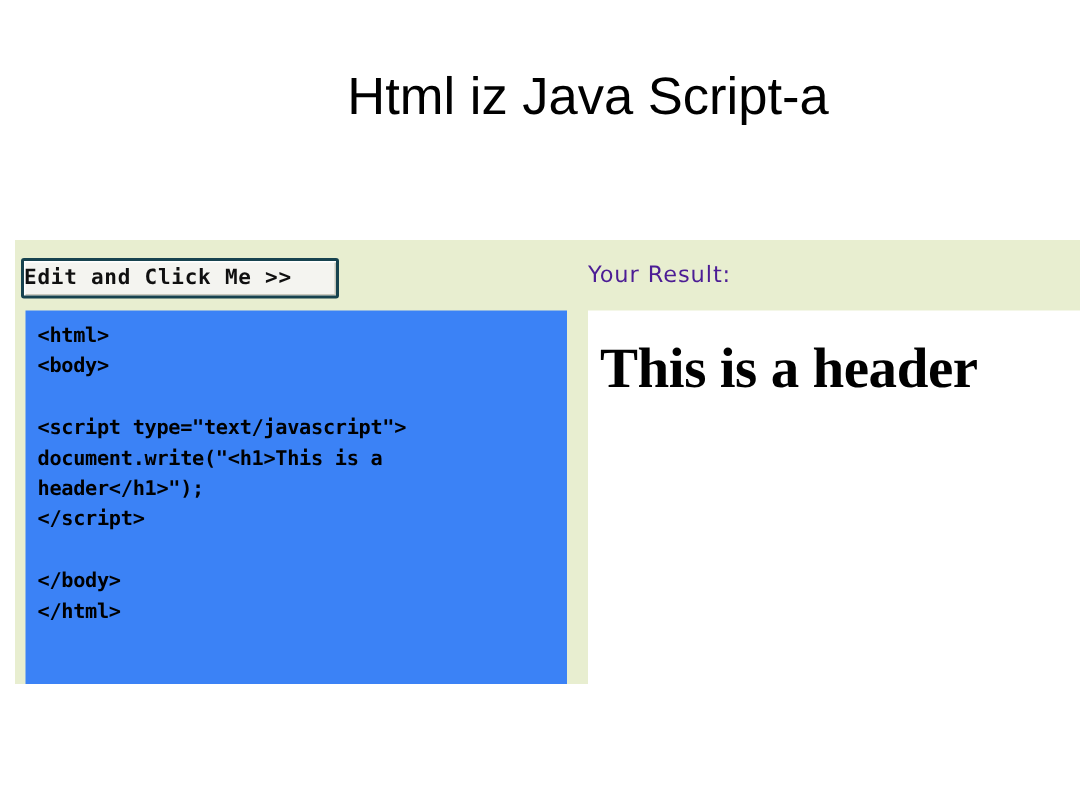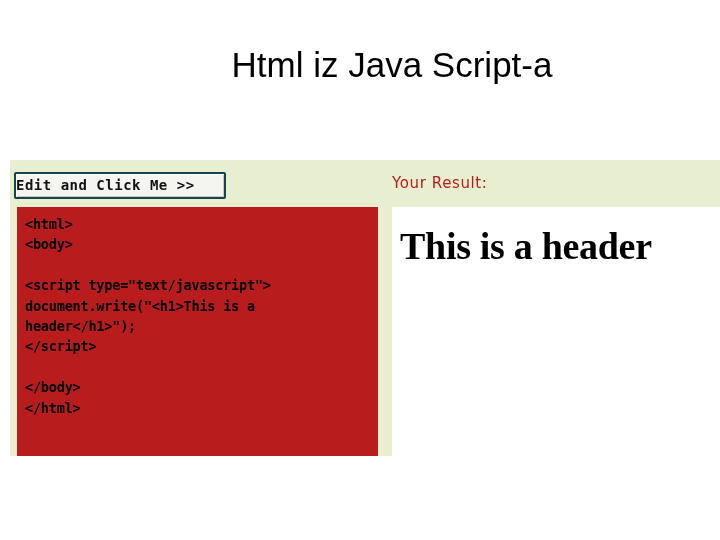--- a/index.html
+++ b/index.html
@@ -74,34 +74,34 @@
     padding: 0;
   }
 
   .result-label {
     position: absolute;
     left: 382px;
     top: 12px;
     font-family: "DejaVu Sans", sans-serif;
     font-size: 15px;
     font-weight: normal;
-    color: #b91c1c;
+    color: #4c1d95;
     letter-spacing: 0.6px;
     line-height: 22px;
     white-space: nowrap;
   }
 
   
   .code-pane {
     position: absolute;
     left: 7px;
     top: 47px;
     width: 361px;
     height: 249px;
-    background: #b91c1c;
+    background: #3b82f6;
     box-sizing: border-box;
     overflow: hidden;
   }
 
   .code-text {
     margin: 0;
     padding: 7px 0 0 8px;
     font-family: "DejaVu Sans Mono", monospace;
     font-size: 13.5px;
     font-weight: bold;

